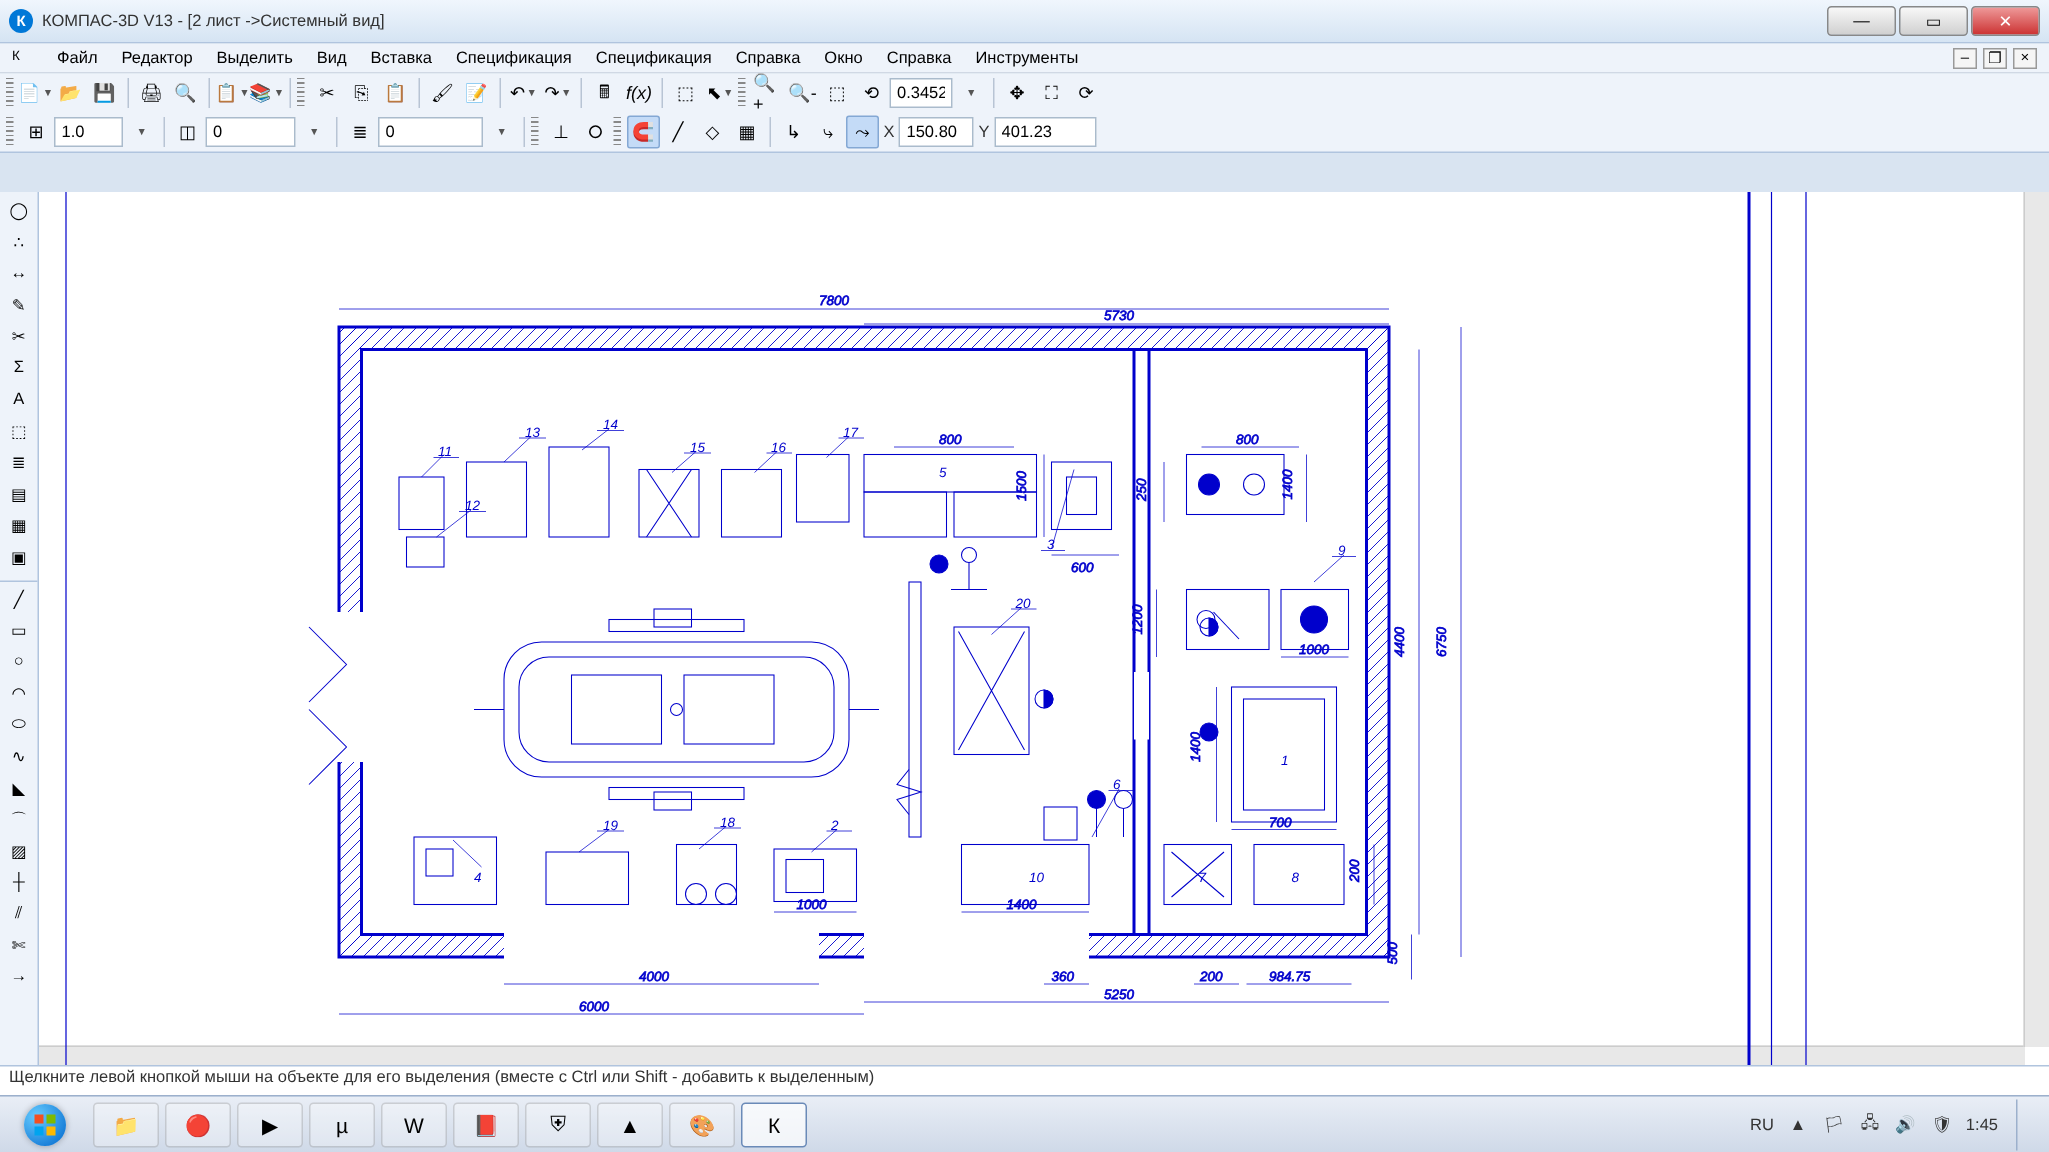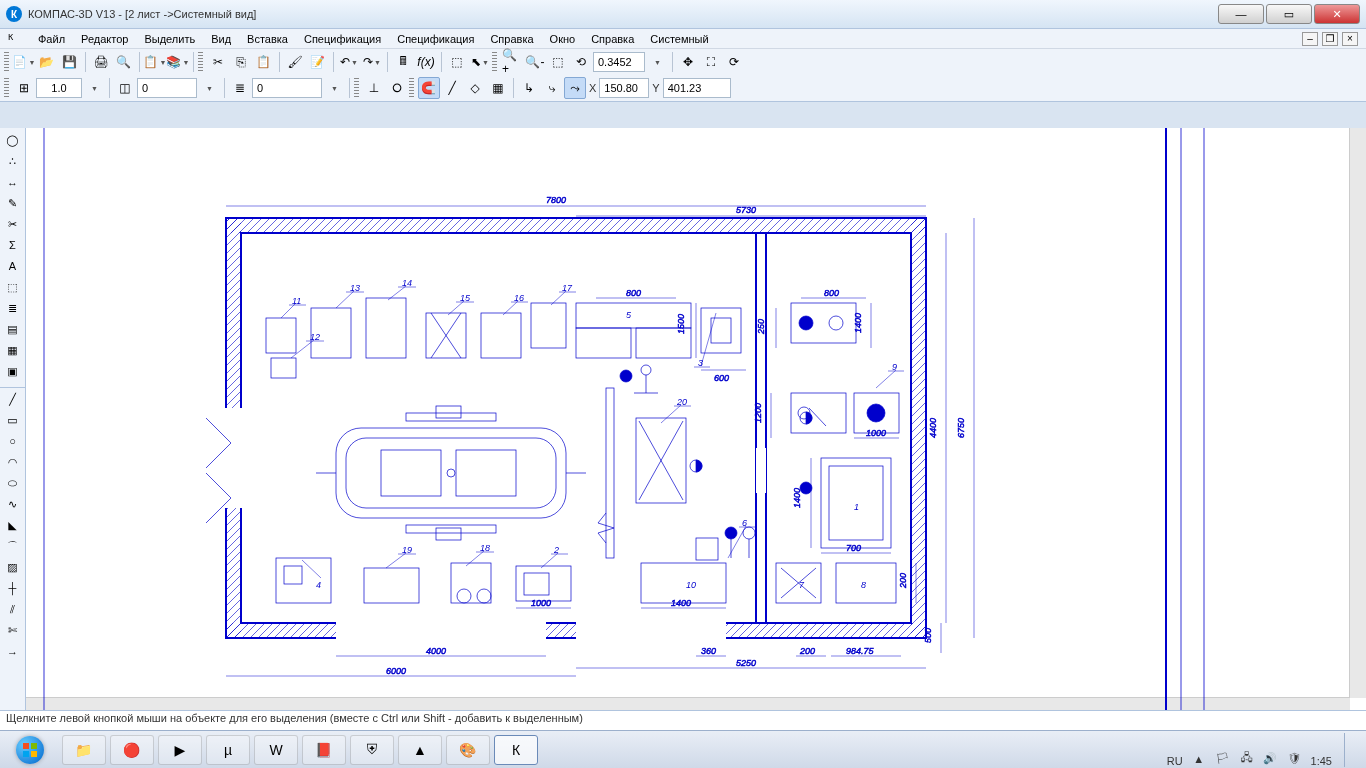--- a/index.html
+++ b/index.html
@@ -45,21 +45,21 @@
 
 .hintbar { position: absolute; left: 0; right: 0; bottom: 38px; height: 20px; background: #fff; border-top: 1px solid #b0c4de; font-size: 11px; padding: 1px 6px; color: #333; }
 
 
 .taskbar { position: absolute; left: 0; right: 0; bottom: 0; height: 38px; background: linear-gradient(#e9eef6, #cfd9e8); border-top: 1px solid #9cb0cc; display: flex; align-items: center; padding: 0 6px; }
 .start-btn { width: 48px; height: 34px; border-radius: 4px; display:flex;align-items:center;justify-content:center;cursor:pointer;}
 .start-orb { width:28px;height:28px;border-radius:50%;background:radial-gradient(circle at 30% 30%, #6cf, #06c);box-shadow:0 0 4px rgba(0,0,0,.3);display:flex;align-items:center;justify-content:center;}
 .task-icons { display: flex; gap: 4px; margin-left: 8px; }
 .task-btn { width: 44px; height: 30px; border: 1px solid rgba(0,0,0,.15); border-radius: 3px; background: rgba(255,255,255,.3); display:flex;align-items:center;justify-content:center; cursor:pointer; font-size:14px;}
 .task-btn.active { background: rgba(255,255,255,.7); border-color: #6a8ab8; }
-.tray { margin-left: auto; display: flex; align-items: flex-end; gap: 8px; font-size: 11px; color: #333; padding-right: 6px; }
+.tray { margin-left: auto; display: flex; align-items: center; gap: 8px; font-size: 11px; color: #333; padding-right: 6px; }
 .tray-icon { width:16px;height:16px;display:flex;align-items:center;justify-content:center;cursor:pointer;}
 .show-desktop { width: 10px; height: 34px; border-left: 1px solid #9cb0cc; margin-left: 4px; cursor:pointer;}
 
 
 svg { display:block; }
 .thin { stroke: #0000cc; stroke-width: 0.7; fill: none; }
 .thick { stroke: #0000cc; stroke-width: 2; fill: none; }
 .dim { stroke: #0000cc; stroke-width: 0.5; fill: none; }
 .txt { fill: #0000cc; font-family: Arial; font-size: 9px; font-style: italic; }
 
@@ -82,21 +82,21 @@
   <div class="menu-item"><span>Файл</span></div>
   <div class="menu-item"><span>Редактор</span></div>
   <div class="menu-item"><span>Выделить</span></div>
   <div class="menu-item"><span>Вид</span></div>
   <div class="menu-item"><span>Вставка</span></div>
   <div class="menu-item"><span>Спецификация</span></div>
   <div class="menu-item"><span>Спецификация</span></div>
   <div class="menu-item"><span>Справка</span></div>
   <div class="menu-item"><span>Окно</span></div>
   <div class="menu-item"><span>Справка</span></div>
-  <div class="menu-item"><span>Системный</span></div>
+  <div class="menu-item"><span>Инструменты</span></div>
   <div class="mdi-controls">
     <div class="mdi-btn">–</div>
     <div class="mdi-btn">❐</div>
     <div class="mdi-btn">×</div>
   </div>
 </div>
 
 <div class="toolbar-area">
   <div class="toolbar-row">
     <span class="tb-handle"></span>
@@ -124,34 +124,34 @@
     <div class="tb-btn">🖩</div>
     <div class="tb-btn" style="font-style:italic;font-weight:normal;">f(x)</div>
     <span class="tb-sep"></span>
     <div class="tb-btn">⬚</div>
     <div class="tb-btn">⬉<span class="dd-arrow">▼</span></div>
     <span class="tb-handle"></span>
     <div class="tb-btn">🔍+</div>
     <div class="tb-btn">🔍-</div>
     <div class="tb-btn">⬚</div>
     <div class="tb-btn">⟲</div>
-    <input class="tb-input" style="width: 52px;" value="0.3452">
+    <input class="tb-input" style="width: 42px;" value="0.3452">
     <div class="tb-btn">
         <span class="dd-arrow">▼</span>
       </div>
     <span class="tb-sep"></span>
     <div class="tb-btn">✥</div>
     <div class="tb-btn">⛶</div>
     <div class="tb-btn">⟳</div>
   </div>
 
   <div class="toolbar-row">
     <span class="tb-handle"></span>
     <div class="tb-btn">⊞</div>
-    <input class="tb-input" style="width: 46px; text-align: center;" value="1.0">
+    <input class="tb-input" style="width: 46px;" value="1.0">
     <div class="tb-btn">
         <span class="dd-arrow">▼</span>
       </div>
     <span class="tb-sep"></span>
     <div class="tb-btn">◫</div>
     <input class="tb-input" style="width: 60px;" value="0">
     <div class="tb-btn">
         <span class="dd-arrow">▼</span>
       </div>
     <span class="tb-sep"></span>

